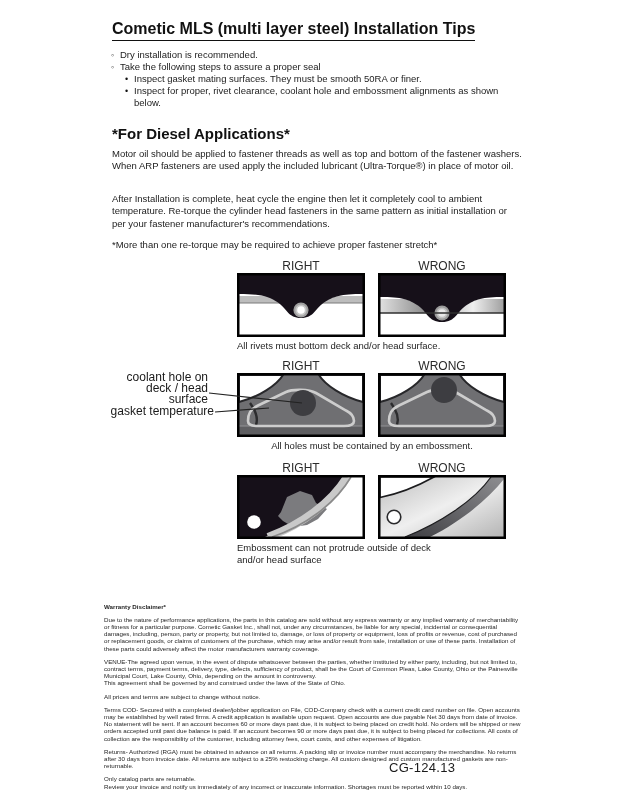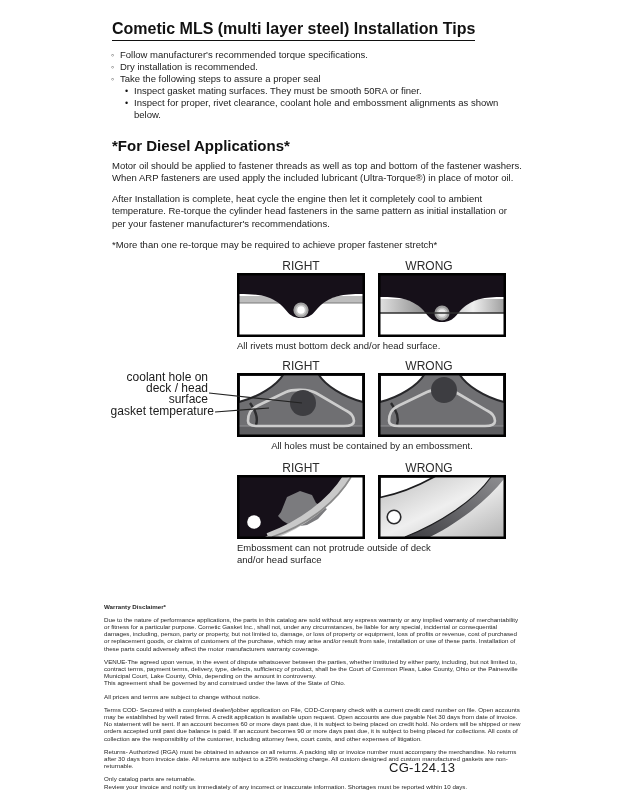--- a/index.html
+++ b/index.html
@@ -16,28 +16,28 @@
 
   .tips { list-style:none; margin-top:8px; font-size:9.5px; line-height:12px; color:#222; }
   .tips li { position:relative; }
   .tip { padding-left:8px; }
   .tip::before { content:"◦"; position:absolute; left:-1px; top:0; font-size:9px; color:#444; }
   .subtip { padding-left:22px; }
   .subtip::before { content:"•"; position:absolute; left:13px; top:0; font-size:9px; color:#111; }
 
   .diesel-heading { font-size:15px; font-weight:bold; margin-top:16px; color:#111; }
   .body-para { margin-top:6px; width:410px; font-size:9.5px; line-height:12.5px; color:#222; }
-  .para-2 { margin-top:8px; }
+  .para-2 { margin-top:20px; }
   .note { margin-top:9px; }
 
   .figure { margin-left:133px; width:270px; }
   .fig1 { margin-top:7px; }
   .fig2 { margin-top:7px; position:relative; }
   .fig3 { margin-top:9px; }
-  .fig-head { display:flex; height:14px; }
+  .fig-head { display:flex; gap:13px; height:14px; }
   .fig-label { width:128px; text-align:center; font-size:12px; line-height:14px; color:#2a2a2a; }
   .fig-row { display:flex; gap:13px; }
   svg.panel { width:128px; height:64px; display:block; }
   .fig-caption { margin-top:3px; font-size:9.5px; line-height:12px; color:#1d1d1d; white-space:pre-line; }
   .fig2 .fig-caption { text-align:center; width:270px; }
 
   .callout { position:absolute; font-size:12px; line-height:11px; text-align:right; color:#1a1a1a; }
   .callout-1 { left:-129px; top:13px; width:100px; }
   .callout-2 { left:-129px; top:47px; width:106px; }
   .leader-svg { position:absolute; left:-130px; top:0; width:210px; height:80px; pointer-events:none; }
@@ -50,21 +50,20 @@
 </style>
 </head>
 <body>
 
 <div class="content">
 
   <div class="main-col">
     <h1 class="title"><span>Cometic MLS (multi layer steel) Installation Tips</span></h1>
 
     <ul class="tips">
-      <li class="tip">Follow manufacturer's recommended torque specifications.</li>
       <li class="tip">Dry installation is recommended.</li>
       <li class="tip">Take the following steps to assure a proper seal</li>
       <li class="subtip">Inspect gasket mating surfaces.  They must be smooth 50RA or finer.</li>
       <li class="subtip">Inspect for proper, rivet clearance, coolant hole and embossment alignments as shown below.</li>
     </ul>
 
     <h2 class="diesel-heading">*For Diesel Applications*</h2>
     <p class="body-para">Motor oil should be applied to fastener threads as well as top and bottom of the fastener washers. When ARP fasteners are used apply the included lubricant (Ultra-Torque®) in place of motor oil.</p>
     <p class="body-para para-2">After Installation is complete, heat cycle the engine then let it completely cool to ambient temperature. Re-torque the cylinder head fasteners in the same pattern as initial installation or per your fastener manufacturer's recommendations.</p>
     <p class="body-para note">*More than one re-torque may be required to achieve proper fastener stretch*</p>

